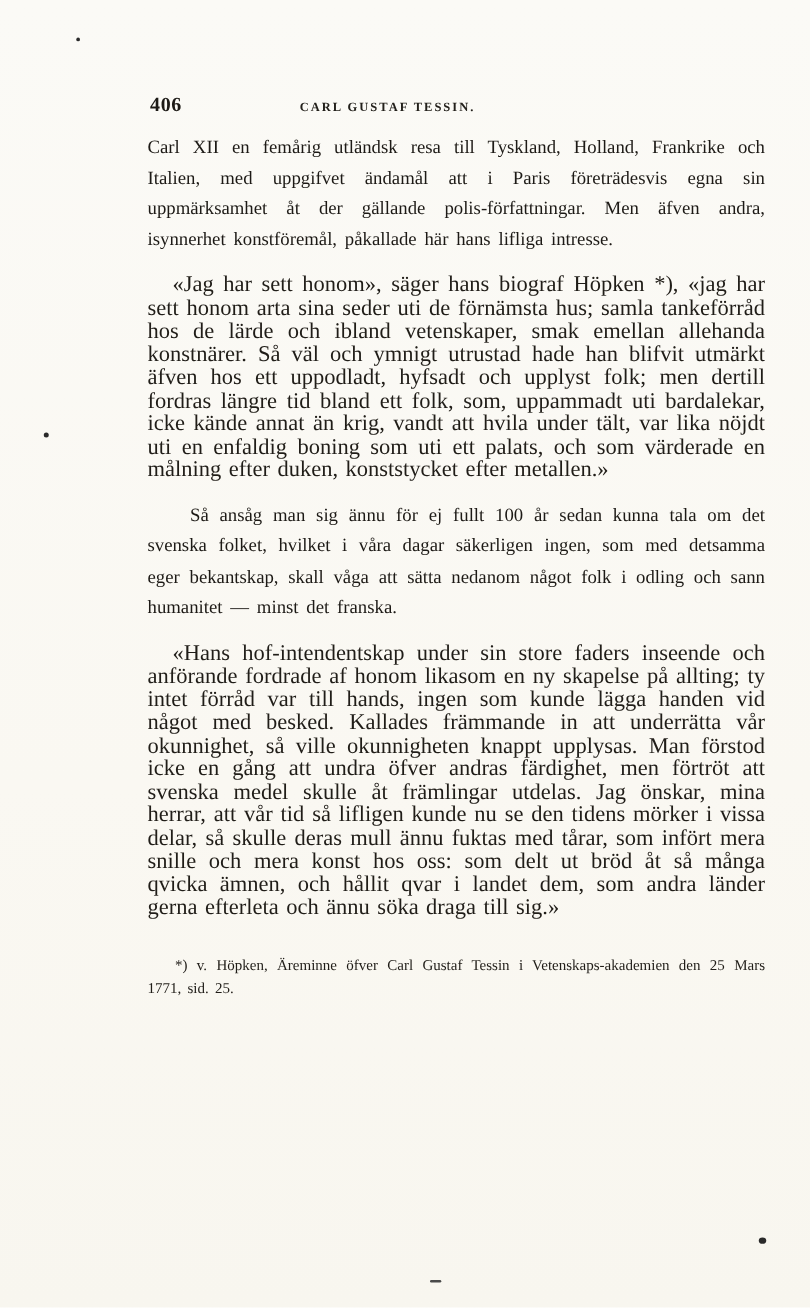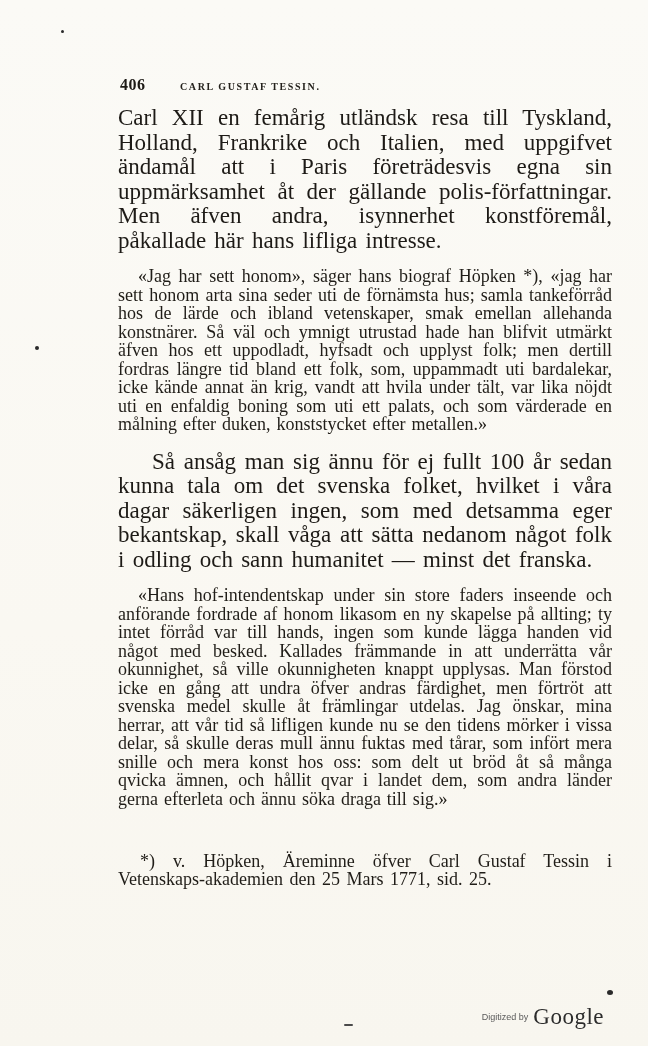--- a/index.html
+++ b/index.html
@@ -26,54 +26,55 @@
     position: absolute;
     top: 76px; left: 120px; right: 38px;
     height: 20px;
   }
   .page-num {
     position: absolute; left: 0; top: 0;
     font-size: 16px; font-weight: bold; letter-spacing: 0.5px;
   }
   .head-title {
     position: absolute; left: 60px; right: 170px; top: 5px;
+    text-align: center;
     font-size: 10px; font-weight: bold; letter-spacing: 1.6px;
     color: #23201b;
   }
 
   .content {
     position: absolute;
     top: 106px; left: 118px;
     width: 494px;
   }
   p { margin: 0; }
   .body-text {
-    font-size: 23px;
+    font-size: 15px;
     line-height: 24.5px;
     text-align: justify;
     word-spacing: 2.5px;
     margin-bottom: 14px;
   }
   .body-text.indent { text-indent: 34px; }
   .quote {
     font-size: 18px;
     line-height: 18.5px;
     text-align: justify;
     word-spacing: 1.5px;
     text-indent: 20px;
     margin: 10px 0 16px 0;
     color: #201d18;
   }
   .footnote {
-    font-size: 18px;
+    font-size: 12px;
     line-height: 18px;
     text-indent: 22px;
     text-align: justify;
     word-spacing: 2px;
-    margin-top: 44px;
+    margin-top: 28px;
     color: #201d18;
   }
 
   .digitized {
     position: absolute;
     right: 44px; bottom: 16px;
     display: flex; align-items: center; gap: 5px;
   }
   .dig-label {
     font-family: "Liberation Sans", "DejaVu Sans", sans-serif;
@@ -100,18 +101,14 @@
   </header>
 
   <main class="content">
     <p class="body-text">Carl XII en femårig utländsk resa till Tyskland, Holland, Frankrike och Italien, med uppgifvet ändamål att i Paris företrädesvis egna sin uppmärksamhet åt der gällande polis-författningar.  Men äfven andra, isynnerhet konstföremål, påkallade här hans lifliga intresse.</p>
     <p class="quote">«Jag har sett honom», säger hans biograf Höpken *), «jag har sett honom arta sina seder uti de förnämsta hus; samla tankeförråd hos de lärde och ibland vetenskaper, smak emellan allehanda konstnärer.  Så väl och ymnigt utrustad hade han blifvit utmärkt äfven hos ett uppodladt, hyfsadt och upplyst folk;  men dertill fordras längre tid bland ett folk, som, uppammadt uti bardalekar, icke kände annat än krig, vandt att hvila under tält, var lika nöjdt uti en enfaldig boning som uti ett palats, och som värderade en målning efter duken, konststycket efter metallen.»</p>
     <p class="body-text indent">Så ansåg man sig ännu för ej fullt 100 år sedan kunna tala om det svenska folket, hvilket i våra dagar säkerligen ingen, som med detsamma eger bekantskap, skall våga att sätta nedanom något folk i odling och sann humanitet — minst det franska.</p>
     <p class="quote">«Hans hof-intendentskap under sin store faders inseende och anförande fordrade af honom likasom en ny skapelse på allting;  ty intet förråd var till hands, ingen som kunde lägga handen vid något med besked.  Kallades främmande in att underrätta vår okunnighet, så ville okunnigheten knappt upplysas.  Man förstod icke en gång att undra öfver andras färdighet, men förtröt att svenska medel skulle åt främlingar utdelas.  Jag önskar, mina herrar, att vår tid så lifligen kunde nu se den tidens mörker i vissa delar, så skulle deras mull ännu fuktas med tårar, som infört mera snille och mera konst hos oss: som delt ut bröd åt så många qvicka ämnen, och hållit qvar i landet dem, som andra länder gerna efterleta och ännu söka draga till sig.»</p>
     <div class="footnote">*) v. Höpken, Äreminne öfver Carl Gustaf Tessin i Vetenskaps-akademien den 25 Mars 1771, sid. 25.</div>
   </main>
 
-  <div class="digitized">
-    <span class="dig-label">Digitized by</span>
-    <span class="google">Google</span>
-  </div>
 
 </div>
 
 </body></html>

